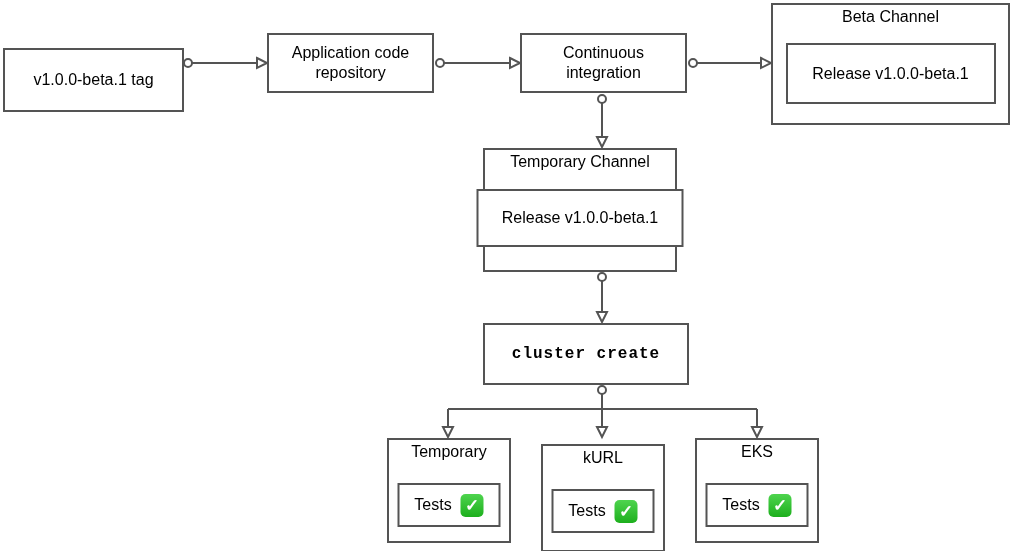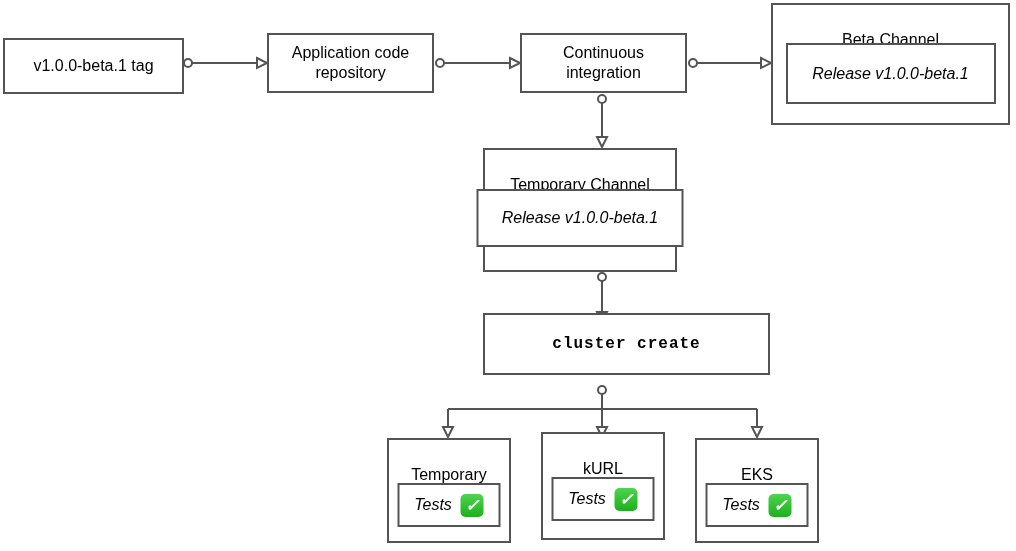--- a/index.html
+++ b/index.html
@@ -57,35 +57,34 @@
   }
   .container-box {
     position: absolute;
     background: #fff;
     border: 2px solid var(--stroke);
     box-sizing: border-box;
     text-align: center;
     font-size: 16px;
   }
   .container-title {
-    margin-top: 26px;
+    margin-top: 3px;
   }
   .inner-box {
     position: absolute;
     left: 50%;
     transform: translateX(-50%);
     background: #fff;
     border: 2px solid var(--stroke);
     box-sizing: border-box;
     display: flex;
     align-items: center;
     justify-content: center;
     font-size: 16px;
     gap: 9px;
-    font-style: italic;
   }
   .wrap-140 { display: inline-block; width: 140px; }
   .wrap-110 { display: inline-block; width: 112px; }
   .mono {
     font-family: "Liberation Mono", "DejaVu Sans Mono", monospace;
     font-weight: bold;
     letter-spacing: 1px;
   }
   .check {
     display: inline-flex;
@@ -128,21 +127,21 @@
     <circle class="dot" cx="602" cy="277" r="4"></circle>
     <polygon class="arrowhead" points="597,312 602,322 607,312"></polygon>
 
     <path class="edge" d="M602,394 L602,409 M448,409 L757,409 M448,409 L448,427 M602,409 L602,427 M757,409 L757,427"></path>
     <circle class="dot" cx="602" cy="390" r="4"></circle>
     <polygon class="arrowhead" points="443,427 448,437 453,427"></polygon>
     <polygon class="arrowhead" points="597,427 602,437 607,427"></polygon>
     <polygon class="arrowhead" points="752,427 757,437 762,427"></polygon>
   </svg>
 
-  <div class="box" style="left:3px;top:38px;width:181px;height:56px">
+  <div class="box" style="left:3px;top:48px;width:181px;height:64px">
     <span>v1.0.0-beta.1 tag</span>
   </div>
 
   <div class="box" style="left:520px;top:33px;width:167px;height:60px">
     <span class="wrap-110">Continuous integration</span>
   </div>
 
   <div class="box" style="left:267px;top:33px;width:167px;height:60px">
     <span class="wrap-140">Application code repository</span>
   </div>
@@ -154,33 +153,33 @@
     </div>
   </div>
 
   <div class="container-box" style="left:483px;top:148px;width:194px;height:124px">
     <div class="container-title">Temporary Channel</div>
     <div class="inner-box" style="top:39px;width:207px;height:58px">
       <span>Release v1.0.0-beta.1</span>
     </div>
   </div>
 
-  <div class="box" style="left:483px;top:313px;width:287px;height:62px">
+  <div class="box" style="left:483px;top:323px;width:206px;height:62px">
     <span class="mono">cluster create</span>
   </div>
 
   <div class="container-box" style="left:387px;top:438px;width:124px;height:105px">
     <div class="container-title">Temporary</div>
     <div class="inner-box" style="top:43px;width:103px;height:44px">
       <span>Tests</span>
       <span class="check">✓</span>
     </div>
   </div>
 
-  <div class="container-box" style="left:541px;top:432px;width:124px;height:108px">
+  <div class="container-box" style="left:541px;top:444px;width:124px;height:108px">
     <div class="container-title">kURL</div>
     <div class="inner-box" style="top:43px;width:103px;height:44px">
       <span>Tests</span>
       <span class="check">✓</span>
     </div>
   </div>
 
   <div class="container-box" style="left:695px;top:438px;width:124px;height:105px">
     <div class="container-title">EKS</div>
     <div class="inner-box" style="top:43px;width:103px;height:44px">

